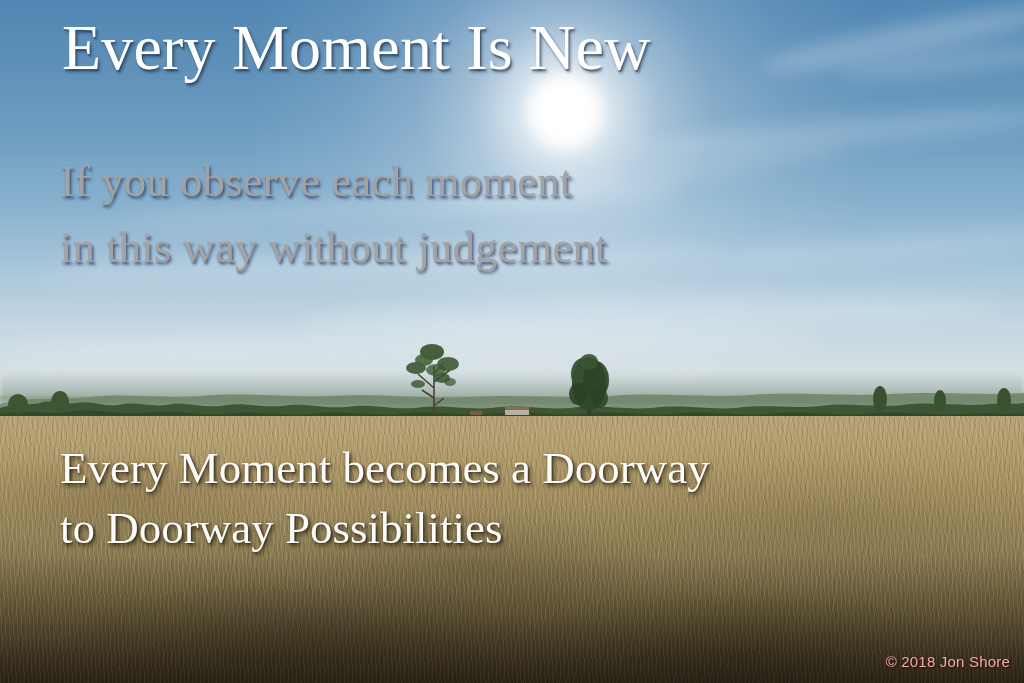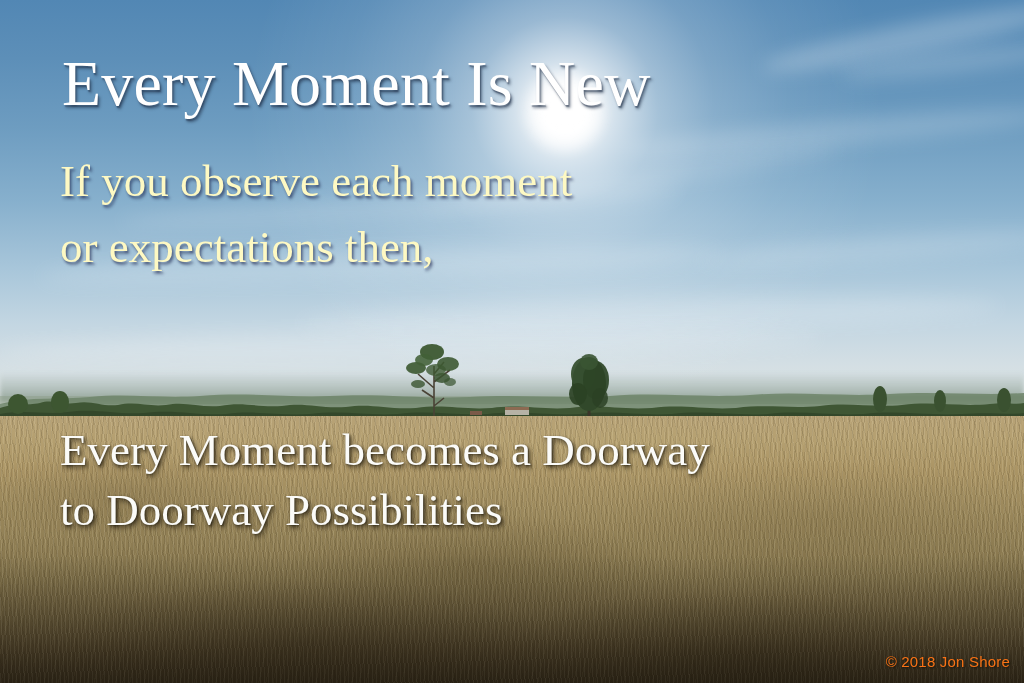--- a/index.html
+++ b/index.html
@@ -151,56 +151,55 @@
     position: absolute;
     left: 62px; top: 16px;
     font-size: 64px;
     line-height: 1.0;
     color: #ffffff;
     letter-spacing: 0.2px;
     white-space: nowrap;
     text-shadow:
       2px 3px 3px rgba(30,45,70,0.55),
       1px 2px 1px rgba(40,55,80,0.40);
-    margin-top: 36px;
   }
   .quote {
     position: absolute;
     left: 60px; top: 148px;
     width: 880px;
     font-size: 45px;
     line-height: 66px;
-    color: #fef9c3;
+    color: #a3a3a3;
     text-shadow:
       2px 3px 3px rgba(25,32,70,0.45),
       1px 2px 2px rgba(30,40,80,0.30);
   }
   .quote .ln { display: block; white-space: nowrap; }
 
   .conclusion {
     position: absolute;
-    left: 60px; top: 420px;
+    left: 60px; top: 438px;
     width: 940px;
     font-size: 45px;
     line-height: 60px;
     color: #fbfbf8;
     text-shadow:
       2px 3px 4px rgba(25,20,10,0.70),
       1px 1px 2px rgba(30,25,12,0.55);
   }
   .conclusion .ln { display: block; white-space: nowrap; }
 
   .credit {
     position: absolute;
     right: 14px; bottom: 12px;
     text-align: right;
     font-family: "Liberation Sans", "DejaVu Sans", sans-serif;
     font-size: 15px;
     line-height: 19px;
-    color: #f97316;
+    color: #fca5a5;
     letter-spacing: 0.2px;
     text-shadow: 1px 1px 2px rgba(20,16,8,0.85);
     margin-top: 28px;
   }
   .credit .ln { display: block; white-space: nowrap; }
 </style>
 </head>
 <body>
 
 <div id="poster">
@@ -281,21 +280,21 @@
   <div class="field">
     <div class="field-noise"></div>
     <div class="field-mottle"></div>
     <div class="field-vignette"></div>
   </div>
 
   <div class="title">Every Moment Is New</div>
 
   <div class="quote">
     <span class="ln">If you observe each moment</span>
-    <span class="ln">or expectations then,</span>
+    <span class="ln">in this way without judgement</span>
   </div>
 
   <div class="conclusion">
     <span class="ln">Every Moment becomes a Doorway</span>
     <span class="ln">to Doorway Possibilities</span>
   </div>
 
   <div class="credit">
     <span class="ln">© 2018 Jon Shore</span>
   </div>

